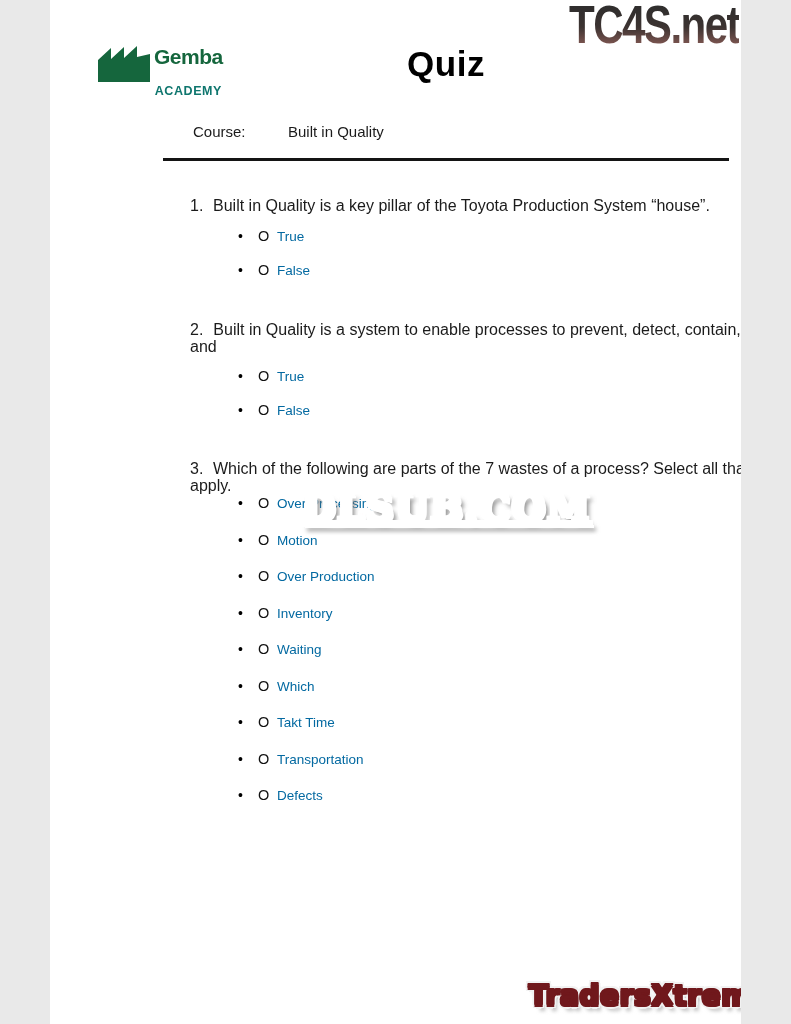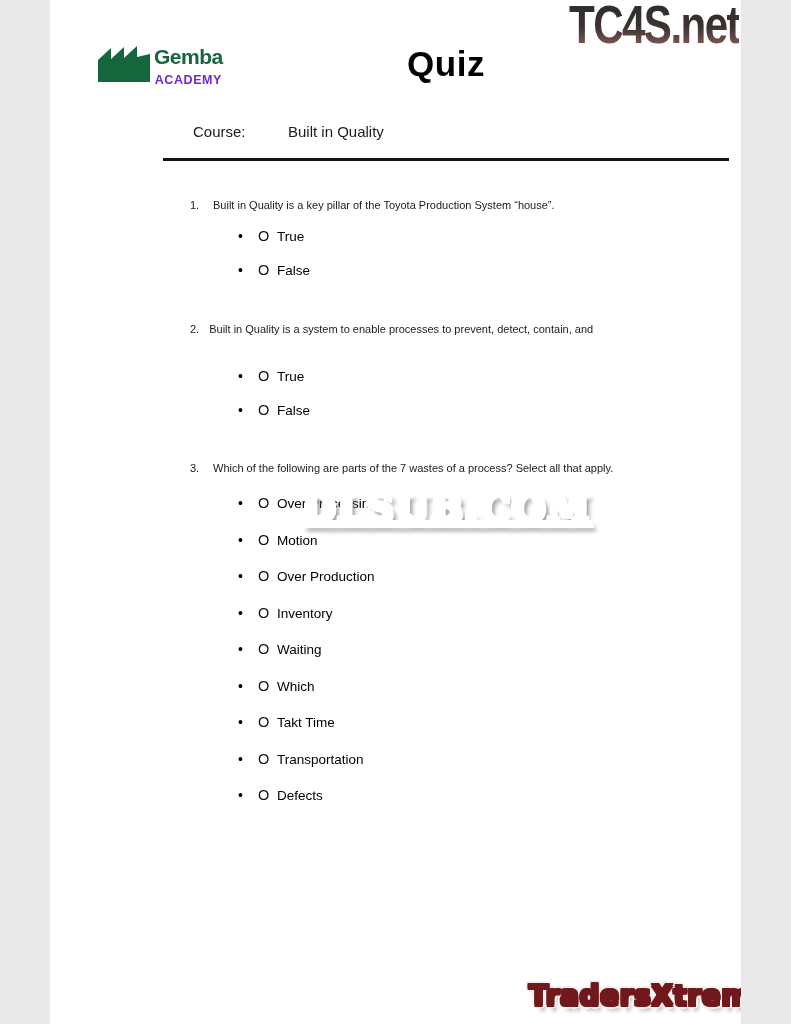--- a/index.html
+++ b/index.html
@@ -14,42 +14,42 @@
     font-family:"Liberation Sans",sans-serif;font-weight:bold;font-size:54px;letter-spacing:-2px;
     transform:scaleX(0.78);transform-origin:100% 0;
     background:linear-gradient(180deg,#2d2d2d 15%,#3c3331 55%,#7a544f 82%,#a07a72 100%);
     -webkit-background-clip:text;background-clip:text;color:transparent;
     filter:blur(0.5px);
   }
   .logo{position:absolute;left:48px;top:45px;display:flex;align-items:flex-start;gap:4px;}
   .logo svg{display:block;}
   .logo-text{display:flex;flex-direction:column;line-height:1;margin-top:1px;text-align:center;}
   .logo-name{font-size:21px;font-weight:bold;color:#15663d;letter-spacing:-0.5px;}
-  .logo-sub{font-size:12.5px;font-weight:bold;color:#6d28d9;letter-spacing:0.6px;margin-top:7px;}
+  .logo-sub{font-size:12.5px;font-weight:bold;color:#0f766e;letter-spacing:0.6px;margin-top:18px;}
   .title{
     position:absolute;left:0;top:44px;width:744px;text-align:center;
     font-size:35px;font-weight:bold;letter-spacing:0.5px;color:#000;margin-left:24px;
   }
   
   .course{position:absolute;left:115px;top:123px;font-size:15px;color:#1b1b1b;}
   .course-label{display:inline-block;min-width:95px;margin-left:28px;}
   .rule{position:absolute;left:113px;top:158px;width:566px;height:2.5px;background:#141414;}
   
-  .q{position:absolute;left:140px;font-size:11px;line-height:17px;color:#1b1b1b;width:560px;}
+  .q{position:absolute;left:140px;font-size:16px;line-height:17px;color:#1b1b1b;width:560px;}
   .q1{top:197px}.q2{top:321px}.q3{top:460px}
   .qnum{display:inline-block;min-width:23px;}
   .qnum-inline{display:inline-block;}
   .numgap{display:inline-block;width:10px;}
   .opts{position:absolute;left:188px;}
   .opts1{top:229px}.opts2{top:369px}.opts3{top:496px}
   .opt{display:flex;align-items:baseline;height:15px;line-height:15px;margin-bottom:19px;}
   .opts3 .opt{margin-bottom:21.5px;}
   .bullet{display:inline-block;width:20px;font-size:14px;color:#000;}
   .radio{display:inline-block;width:19px;font-size:14.5px;color:#111;}
-  .opt-label{font-size:13.5px;color:#000000;}
+  .opt-label{font-size:13.5px;color:#0369a1;}
   
   .dlsub{
     position:absolute;left:252px;top:483px;z-index:5;
     font-family:"DejaVu Serif",serif;font-weight:bold;font-size:38px;line-height:1.25;letter-spacing:2px;
     background:linear-gradient(180deg,#ea5a57 8%,#d92f31 35%,#bb1b20 70%,#a31318 100%);
     -webkit-background-clip:text;background-clip:text;color:transparent;
     text-shadow:
       2px 0 0 #ffffff,-2px 0 0 #ffffff,0 2px 0 #ffffff,0 -2px 0 #ffffff,
       2px 2px 0 #ffffff,-2px -2px 0 #ffffff,2px -2px 0 #ffffff,-2px 2px 0 #ffffff,
       3px 3px 0 #ffffff,

